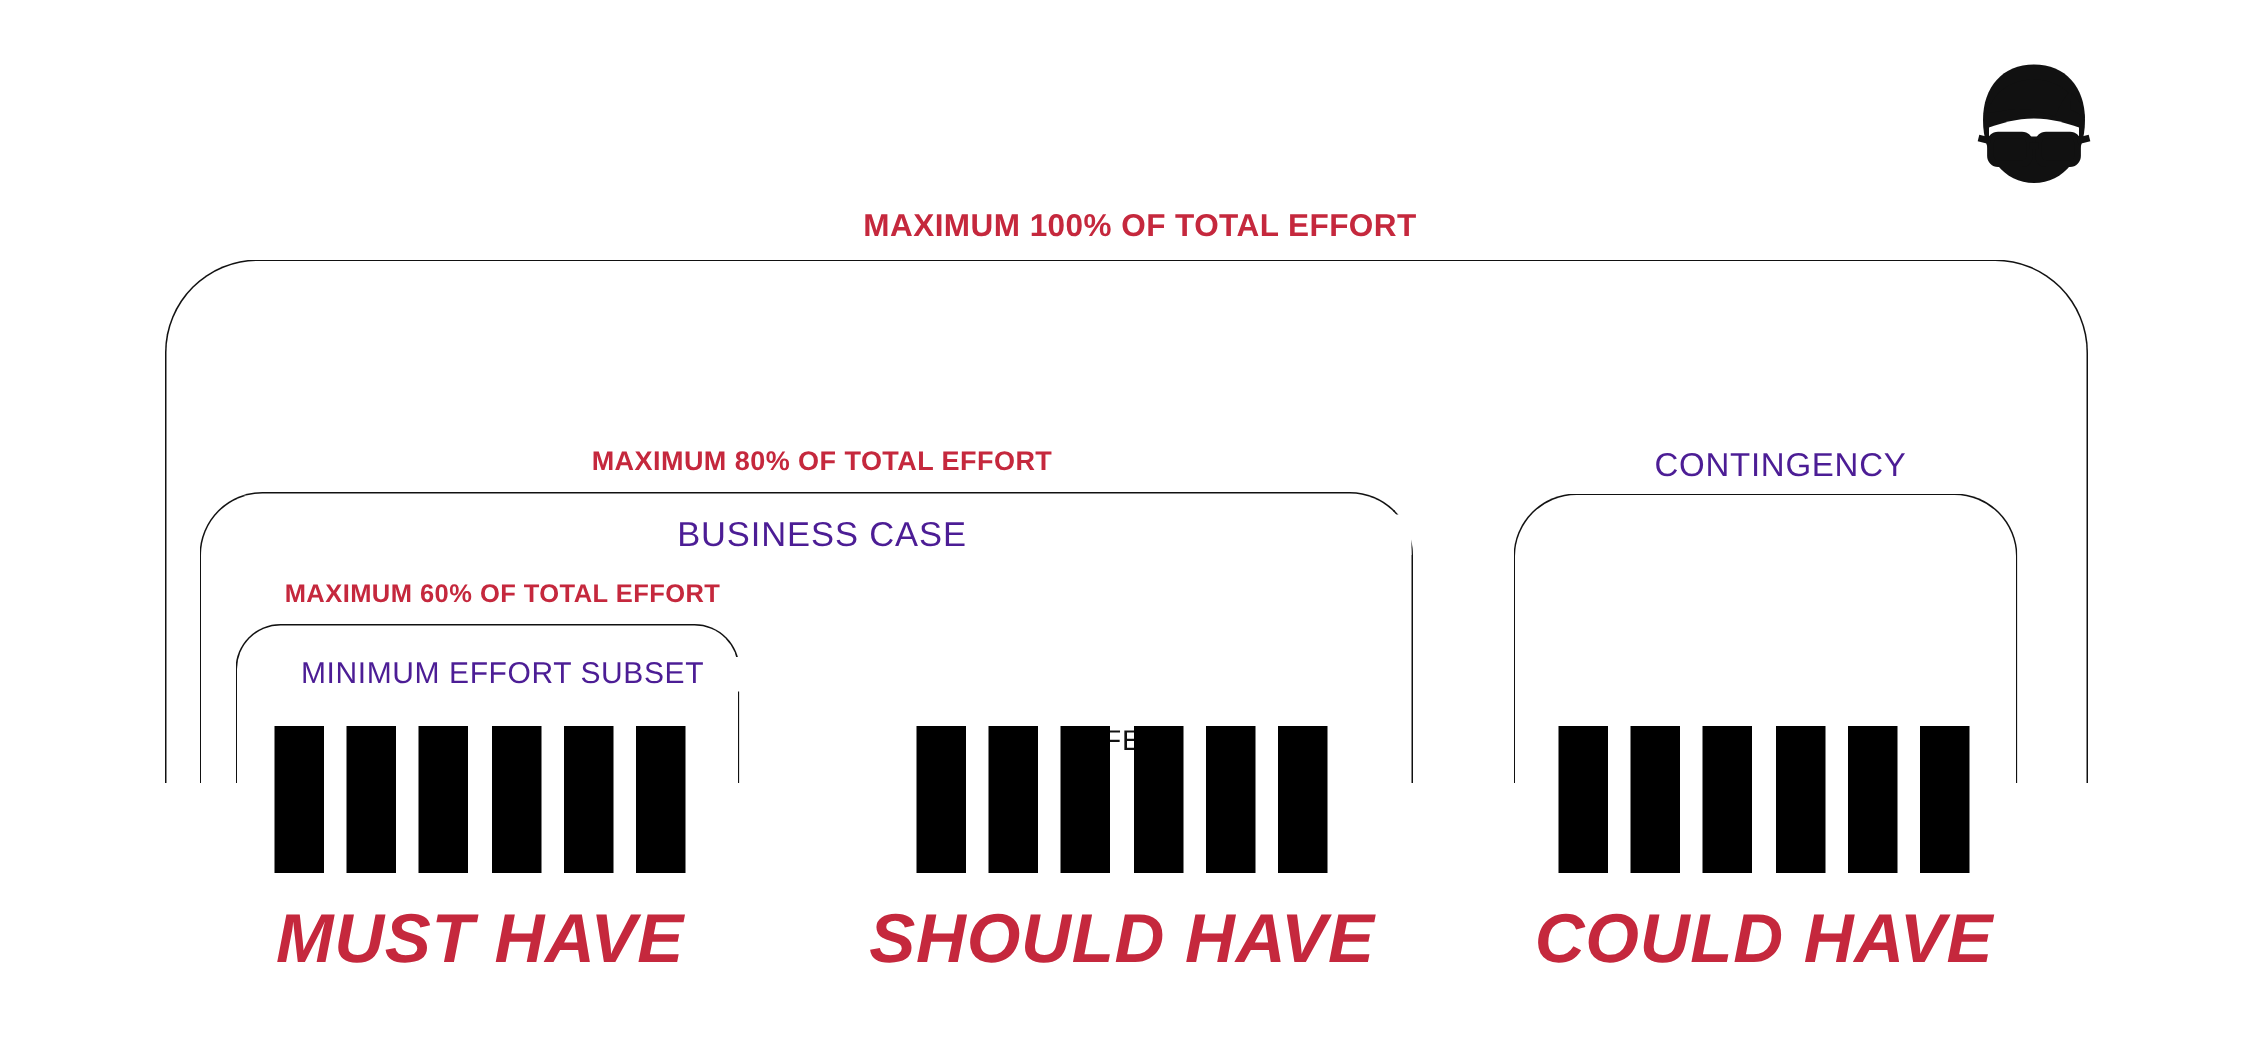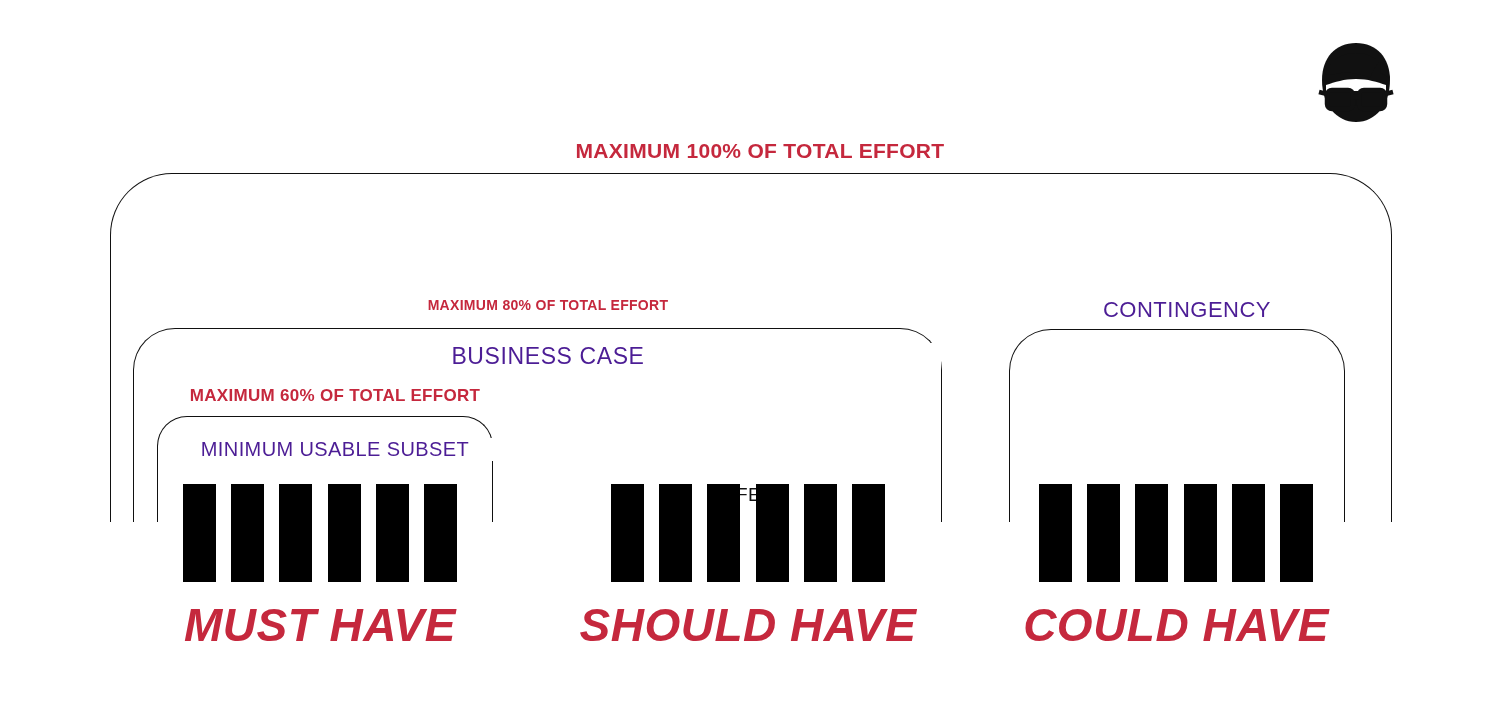--- a/index.html
+++ b/index.html
@@ -91,21 +91,21 @@
     left: 0px;
     top: 139px;
     width: 1500px;
     font-size: 21px;
     background: transparent;
   }
   .cap-80 {
     left: 155px;
     top: 297px;
     width: 766px;
-    font-size: 14px;
+    font-size: 18px;
   }
   .cap-business {
     left: 155px;
     top: 343px;
     width: 766px;
     font-size: 23px;
     letter-spacing: 0.6px;
   }
   .cap-60 {
     left: 160px;
@@ -206,21 +206,21 @@
   <div class="bracket bracket-contingency"></div>
 
   <div class="caption red cap-100">MAXIMUM 100% OF TOTAL EFFORT</div>
 
   <div class="caption red cap-80">MAXIMUM 80% OF TOTAL EFFORT</div>
 
   <div class="caption black cap-business">BUSINESS CASE</div>
 
   <div class="caption red cap-60">MAXIMUM 60% OF TOTAL EFFORT</div>
 
-  <div class="caption black cap-mus">MINIMUM USABLE SUBSET</div>
+  <div class="caption black cap-mus">MINIMUM EFFORT SUBSET</div>
 
   <div class="caption black cap-contingency">CONTINGENCY</div>
 
   <div class="hidden-label">SAFETY</div>
 
   <div class="bar-group group-must">
     <div class="bar"></div>
     <div class="bar"></div>
     <div class="bar"></div>
     <div class="bar"></div>

